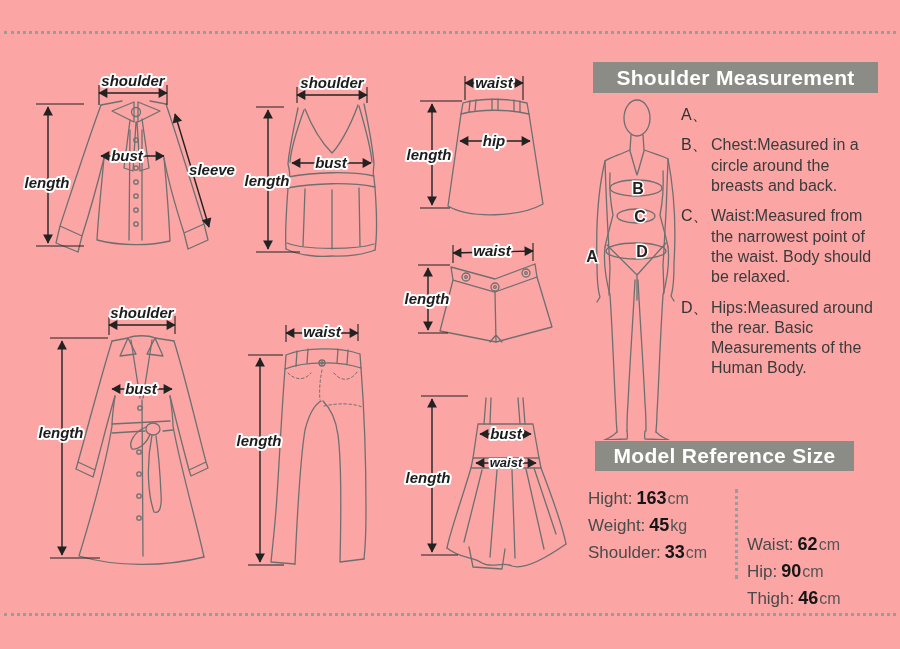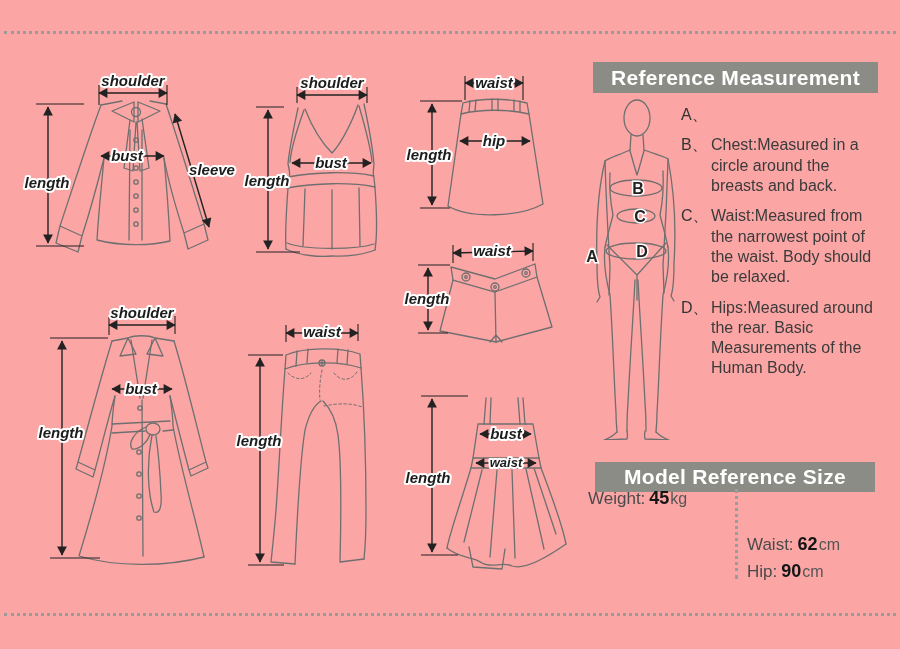--- a/index.html
+++ b/index.html
@@ -16,21 +16,21 @@
   text.lbl{font-family:"Liberation Sans",sans-serif;font-size:15px;font-style:italic;font-weight:bold;
            fill:#1c1c1c;text-anchor:middle;paint-order:stroke;stroke:#ffffff;stroke-width:4px;
            stroke-linejoin:round;}
   text.lbl-sm{font-size:13px;}
   text.figletter{font-family:"Liberation Sans",sans-serif;font-size:16px;font-weight:bold;fill:#222;
            text-anchor:middle;paint-order:stroke;stroke:#ffffff;stroke-width:3px;}
 
   .hdr{position:absolute;background:#8c8c86;color:#ffffff;font-size:21px;font-weight:bold;
        text-align:center;letter-spacing:.3px;line-height:31px;height:31px;}
   .hdr-standard{left:593px;top:62px;width:285px;}
-  .hdr-model{left:595px;top:462px;width:280px;height:30px;line-height:30px;}
+  .hdr-model{left:595px;top:441px;width:259px;height:30px;line-height:30px;}
 
   .deflist{position:absolute;left:681px;top:105px;width:200px;color:#3b3b3b;font-size:16px;line-height:1.27;}
   .defitem{display:flex;margin-bottom:10px;}
   .defkey{width:30px;flex:0 0 30px;color:#333;}
   .deftext{flex:1;}
 
   .mrs-col{position:absolute;font-size:17px;color:#4a4a4a;}
   .mrs-left{left:588px;top:487px;width:142px;}
   .mrs-right{left:747px;top:489px;width:130px;margin-top:44px;}
   .mrs-row{height:27px;line-height:23px;white-space:nowrap;}
@@ -244,21 +244,21 @@
         <text class="lbl lbl-sm" x="506" y="467">waist</text>
       </g>
       <g>
         <path class="tick" d="M421,396 L468,396 M421,555 L458,555"></path>
         <line class="measure" x1="432" y1="399" x2="432" y2="552" marker-start="url(#ah)" marker-end="url(#ah)"></line>
         <text class="lbl" x="428" y="483">length</text>
       </g>
     </g>
   </svg>
 
-  <div class="hdr hdr-standard">Reference Measurement</div>
+  <div class="hdr hdr-standard">Shoulder Measurement</div>
 
   <svg style="left:583px;top:95px" width="110" height="345" viewBox="0 0 110 345">
     <g class="garment">
       <ellipse cx="54" cy="23" rx="13" ry="18"></ellipse>
       <path d="M48,40 L47,55 M60,40 L61,55"></path>
       <path d="M47,55 C36,60 26,63 22,66 C15,95 13,135 14,168 C14,185 15,196 17,202 L14,207"></path>
       <path d="M61,55 C72,59 81,61 85,64 C91,95 93,135 91,168 C91,185 90,195 88,201 L91,206"></path>
       <path d="M22,66 C23,100 25,140 27,172 L26,200 M85,64 C84,100 82,140 80,170 L81,198"></path>
       <path d="M47,56 C50,66 52,74 54,80 M61,56 C58,66 56,74 54,80"></path>
       <path d="M27,78 C26,96 28,110 30,120 C27,132 24,142 22,152 M80,76 C81,96 79,110 77,120 C80,132 83,142 85,152"></path>
@@ -294,28 +294,37 @@
     <div class="defitem">
       <span class="defkey">D、</span>
       <span class="deftext">Hips:Measured around the rear. Basic Measurements of the Human Body.</span>
     </div>
   </div>
 
   <div class="hdr hdr-model">Model Reference Size</div>
 
   <div class="mrs-col mrs-left">
     <div class="mrs-row">
+      <span>Hight:</span><span class="mrs-val">163</span><span class="mrs-unit">cm</span>
+    </div>
+    <div class="mrs-row">
       <span>Weight:</span><span class="mrs-val">45</span><span class="mrs-unit">kg</span>
     </div>
+    <div class="mrs-row">
+      <span>Shoulder:</span><span class="mrs-val">33</span><span class="mrs-unit">cm</span>
+    </div>
   </div>
 
   <div class="mrs-divider"></div>
 
   <div class="mrs-col mrs-right">
     <div class="mrs-row">
       <span>Waist:</span><span class="mrs-val">62</span><span class="mrs-unit">cm</span>
     </div>
     <div class="mrs-row">
       <span>Hip:</span><span class="mrs-val">90</span><span class="mrs-unit">cm</span>
     </div>
+    <div class="mrs-row">
+      <span>Thigh:</span><span class="mrs-val">46</span><span class="mrs-unit">cm</span>
+    </div>
   </div>
 
 </div>
 
 </body></html>

